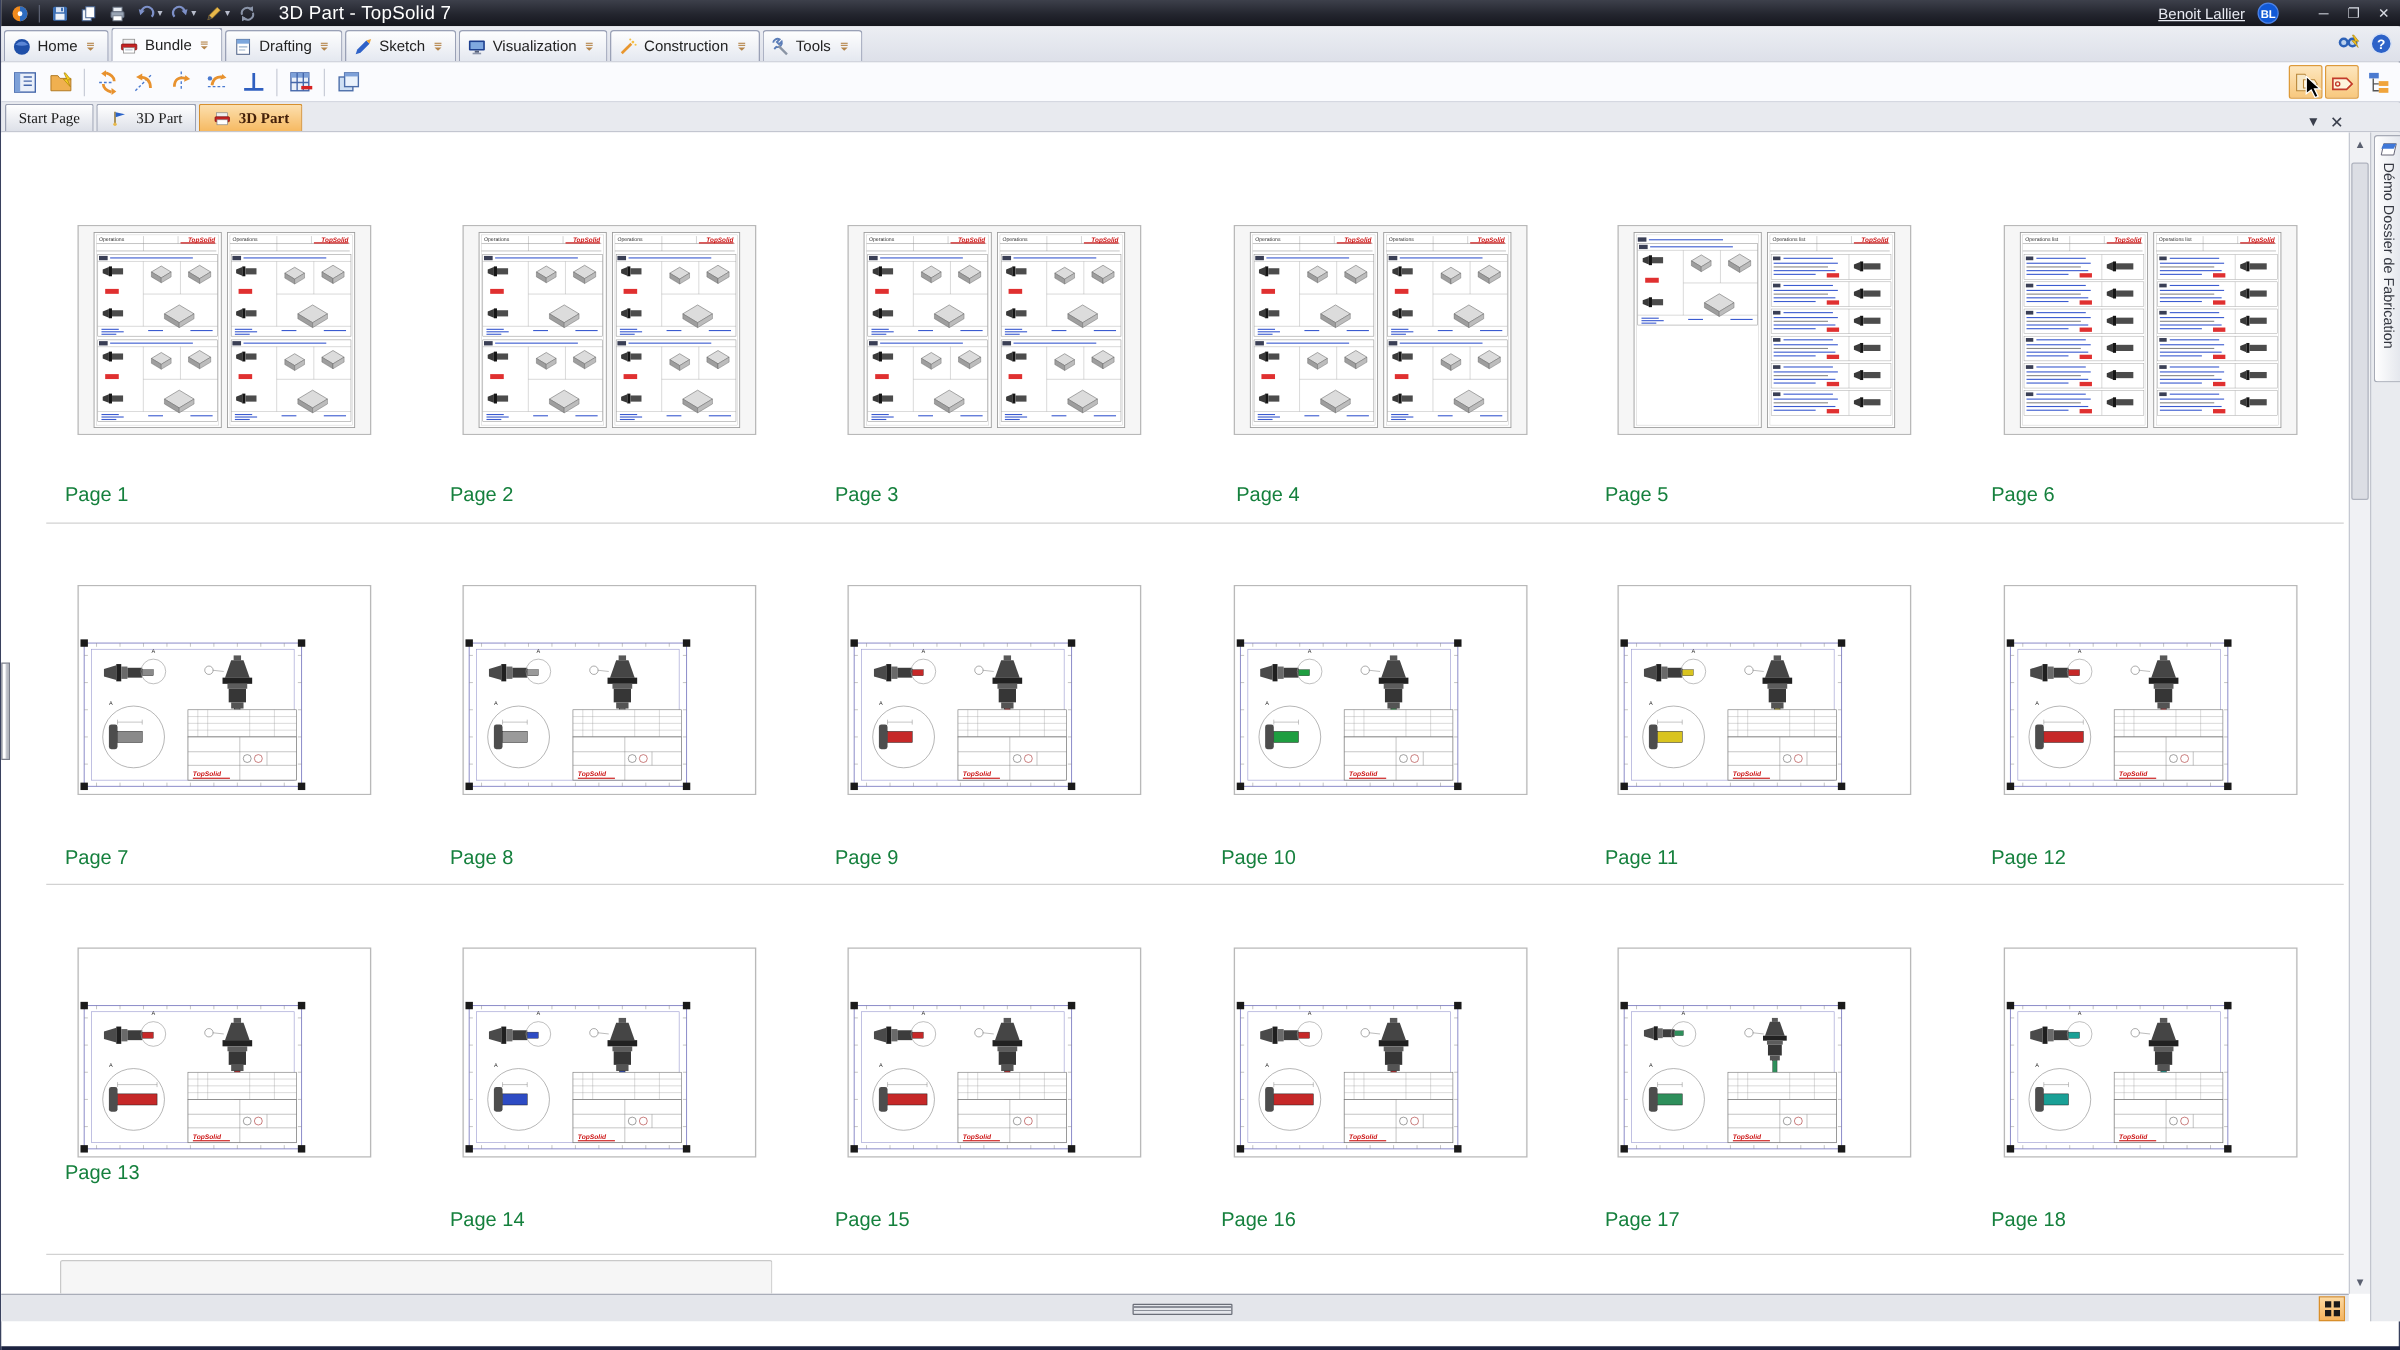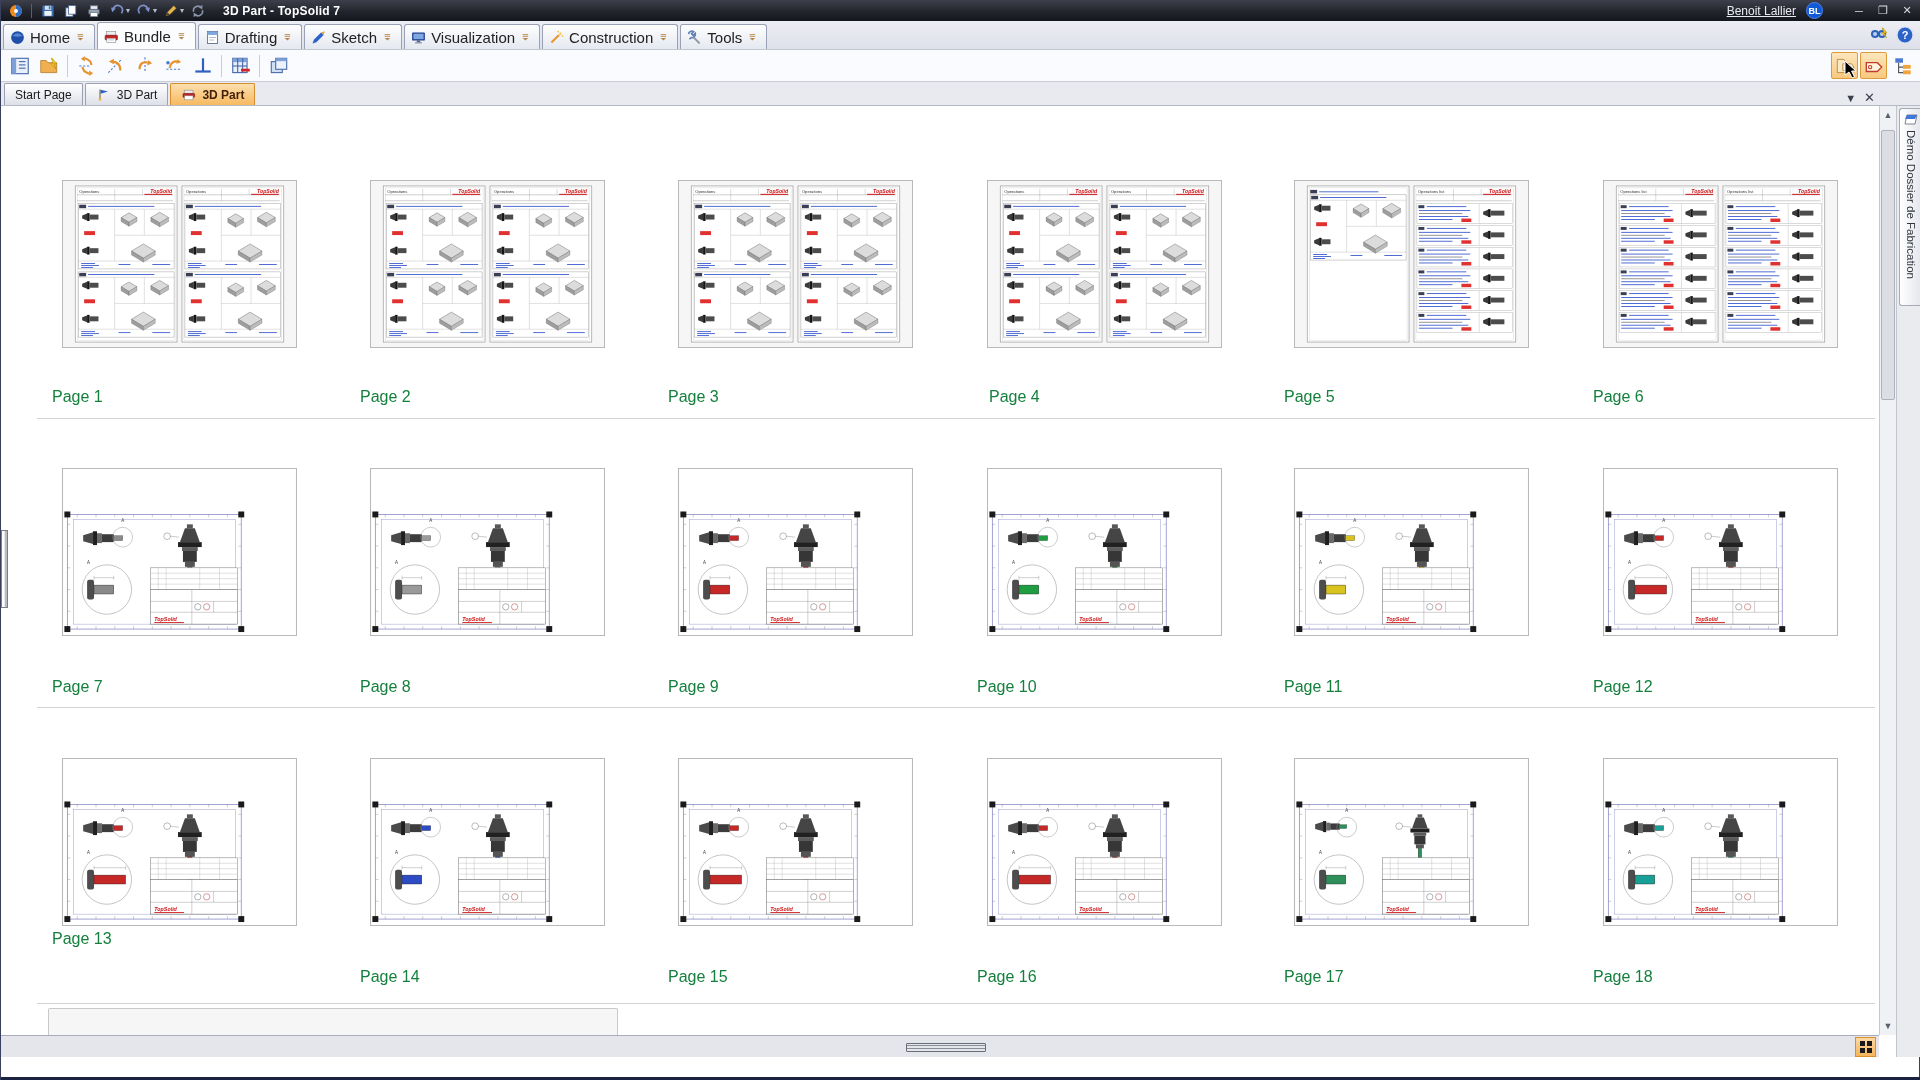--- a/index.html
+++ b/index.html
@@ -5,34 +5,34 @@
   * { box-sizing: border-box; margin: 0; padding: 0; }
   html,body { width:1920px; height:1080px; overflow:hidden; font-family:"Liberation Sans",sans-serif; }
   #app { position:relative; width:1920px; height:1080px; background:#fff; border-left:1px solid #39415e; border-right:1px solid #39415e; }
 
   
   #titlebar { position:absolute; left:0; top:0; width:1920px; height:21px;
     background:linear-gradient(#3d404b,#23252e 55%,#15161d); display:flex; align-items:center; }
   .qa-icon { width:21px; height:17px; margin:0 1px; display:flex; align-items:center; justify-content:center; border-radius:2px; }
   .qa-sep { width:1px; height:14px; background:#5a5f70; margin:0 4px; }
   .dd-arrow { color:#b8bdcc; font-size:8px; margin-left:-2px; margin-right:2px; }
-  #window-title { color:#fff; font-weight:bold; font-size:12px; margin-left:14px; letter-spacing:.2px; }
+  #window-title { color:#fff; font-weight:normal; font-size:15px; margin-left:14px; letter-spacing:.2px; }
   #titlebar-right { margin-left:auto; display:flex; align-items:center;text-align:right; }
   #user-link { color:#e8eaf2; font-size:12px; text-decoration:underline; margin-right:10px; cursor:pointer; }
   #user-badge { width:17px; height:17px; border-radius:50%; background:#1159d6; color:#fff; font-size:9px; font-weight:bold;
     display:flex; align-items:center; justify-content:center; margin-right:26px; border:1px solid #4c83e8; }
   .win-btn { width:20px; height:16px; color:#d7dae2; font-size:11px; display:flex; align-items:center; justify-content:center; margin-right:4px; cursor:pointer; }
 
   
   #ribbonrow { position:absolute; left:0; top:21px; width:1920px; height:29px;
     background:linear-gradient(#eceef3,#dde0e9); border-bottom:1px solid #c3c7d2; }
   #ribbon-tabs { position:absolute; left:2px; bottom:0; display:flex; align-items:flex-end; }
   .ribbon-tab { height:25px; display:flex; align-items:center; padding:0 7px 0 5px; margin-right:2px;
     border:1px solid #9aa1b6; border-bottom:none; border-radius:3px 3px 0 0;
-    background:linear-gradient(#fefefe,#e4e8f0); font-size:15px; color:#222; cursor:pointer; white-space:nowrap; }
+    background:linear-gradient(#fefefe,#e4e8f0); font-size:12px; color:#222; cursor:pointer; white-space:nowrap; }
   .ribbon-tab.active { background:#fbfcfe; height:27px; }
   .ribbon-tab .tabicon { margin-right:4px; display:flex; }
   .ribbon-tab .chev { margin-left:6px; display:flex; }
   #ribbonrow-right { position:absolute; right:6px; top:4px; display:flex; gap:6px; }
 
   
   #toolbar { position:absolute; left:0; top:50px; width:1920px; height:32px; background:#fafbfe; border-bottom:1px solid #c9cdd8;
     display:flex; align-items:center; }
   .tb-btn { width:27px; height:27px; margin:0 1px; display:flex; align-items:center; justify-content:center; border-radius:2px; border:1px solid transparent; cursor:pointer; }
   .tb-sep { width:1px; height:22px; background:#c9cdd8; margin:0 4px; }
@@ -390,21 +390,21 @@
             <rect x="3" y="3" width="7" height="4" fill="#4a7ad0"></rect>
             <rect x="10" y="9" width="7" height="3.5" fill="#f0a43c"></rect>
             <rect x="10" y="14" width="7" height="3.5" fill="#f0a43c"></rect>
             <path d="M6 7 v9 h4 M6 11 h4" fill="none" stroke="#555" stroke-width="1"></path>
           </svg>
         </span>
       </div>
   </div>
 
   <div id="doctabs">
-    <div id="doctab-list" style="display:flex;align-items:flex-end;margin-left:2px;">
+    <div id="doctab-list" style="display:flex;align-items:flex-end;margin-left:2px;font-family:Liberation Serif, serif;">
         <div class="doc-tab">
           <span>Start Page</span>
         </div>
         <div class="doc-tab">
           <span class="tabicon">
             <svg width="16" height="16" viewBox="0 0 20 20">
               <line x1="5" y1="3" x2="5" y2="16" stroke="#8a6a20" stroke-width="1.4"></line>
               <polygon points="5.7,3.5 15,5.5 5.7,8.5" fill="#2a62c8"></polygon>
               <circle cx="5" cy="15.5" r="1.7" fill="#e8b84a"></circle>
             </svg>

